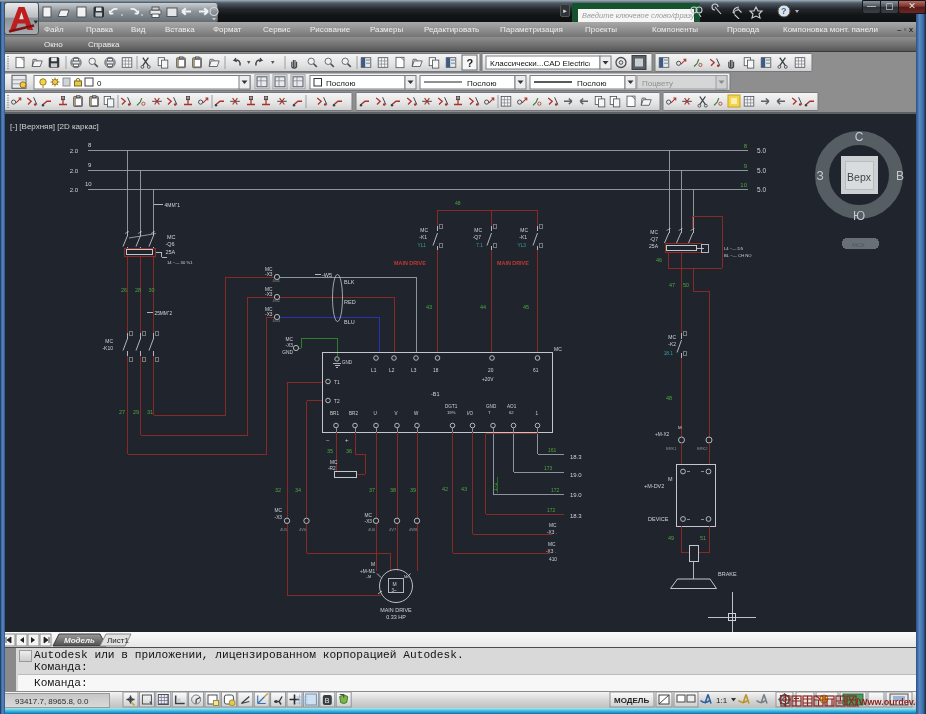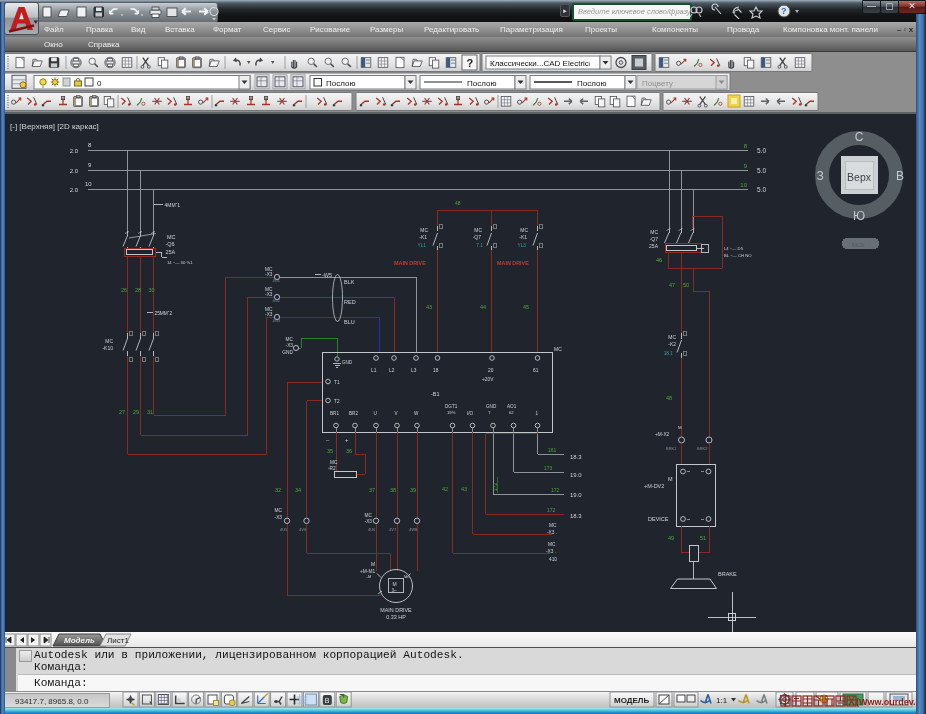--- a/index.html
+++ b/index.html
@@ -8,21 +8,21 @@
   .abs{position:absolute;}
   #titlebar{left:0;top:0;width:926px;height:22px;
     background:linear-gradient(180deg,#9fb0bd 0%,#4e5a64 14%,#23272b 42%,#121416 70%,#0e1012 100%);}
   #tglass{left:36px;top:2px;width:180px;height:19px;border-radius:3px;
     background:linear-gradient(180deg,rgba(206,212,218,.95),rgba(152,160,166,.9) 45%,rgba(118,126,132,.85));
     border:1px solid #5a6066;}
   #ttext{left:330px;top:4px;width:330px;height:14px;color:#e3e6e9;font-size:10px;white-space:nowrap;}
   #logo{left:4px;top:2px;width:33px;height:31px;border-radius:3px;
     background:linear-gradient(180deg,#e8eaec,#b9bec2 45%,#8d9399 50%,#a7adb2);
     border:1px solid #4a4f54;}
-  #srch{left:572px;top:3px;width:112px;height:14px;background:#f6f6f6;border:2px solid #14532d;
+  #srch{left:572px;top:3px;width:112px;height:14px;background:#f6f6f6;border:6px solid #14532d;
     border-radius:2px;color:#9a9a9a;font-style:italic;font-size:7.5px;line-height:14px;padding-left:4px;overflow:hidden;white-space:nowrap;}
   .wbtn{position:absolute;top:0;height:12px;border-radius:0 0 3px 3px;border:1px solid #14171a;
     background:linear-gradient(180deg,#8a939b,#4d545b 45%,#2b3035 50%,#3a4046);
     color:#e8e8e8;font-size:9px;line-height:11px;text-align:center;}
   
   #menu1{left:0;top:22px;width:926px;height:15px;
     background:linear-gradient(180deg,#a9a9a9,#8f8f8f 50%,#757575);}
   #menu2{left:0;top:37px;width:926px;height:14px;
     background:linear-gradient(180deg,#8f8f8f,#6f6f6f 60%,#575757);border-bottom:1px solid #3a3a3a;}
   .mi{position:absolute;top:0;height:100%;color:#ededed;font-size:8px;line-height:15px;white-space:nowrap;}

